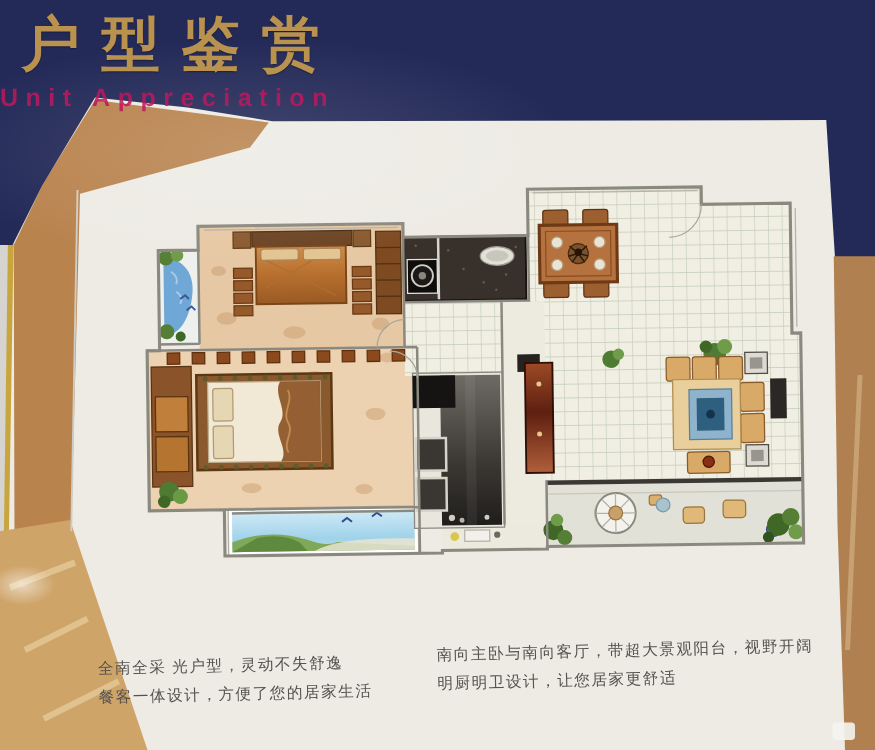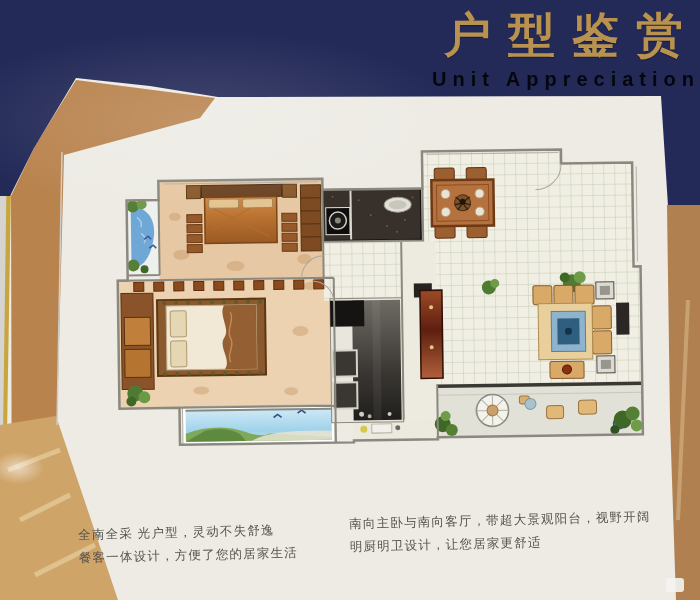--- a/index.html
+++ b/index.html
@@ -3,30 +3,30 @@
 <meta charset="utf-8">
 <style>
   html,body{margin:0;padding:0;background:#888;}
   .scene{
     position:relative;width:700px;height:600px;overflow:hidden;
     background:#edebe4;
     font-family:"Liberation Sans","DejaVu Sans",sans-serif;
   }
   .scene svg{position:absolute;left:0;top:0;width:700px;height:600px;display:block;}
   .hdr{
-    position:absolute;left:0;top:0;width:700px;text-align:right;z-index:5;
+    position:absolute;left:0;top:0;width:700px;text-align:left;z-index:5;
     color:#bb9350;pointer-events:none;
   }
   .hdr-zh{
     margin-top:4px;font-size:47px;font-weight:bold;letter-spacing:17px;
     text-indent:17px;color:#b8924e;text-shadow:0 1px 1px rgba(0,0,0,.35);
   }
   .hdr-en{
     margin-top:1px;font-size:20px;font-weight:bold;letter-spacing:6px;
-    color:#000000;opacity:.85;
+    color:#be185d;opacity:.85;
   }
   .desc{
     position:absolute;z-index:5;color:#55534e;font-size:12.5px;
     letter-spacing:1.2px;line-height:23px;transform:rotate(-1.4deg);
     transform-origin:left top;white-space:nowrap;
   }
   .desc-left{left:78px;top:524px;}
   .desc-right{left:349px;top:513px;}
   .desc div{height:23px;}
 </style>

